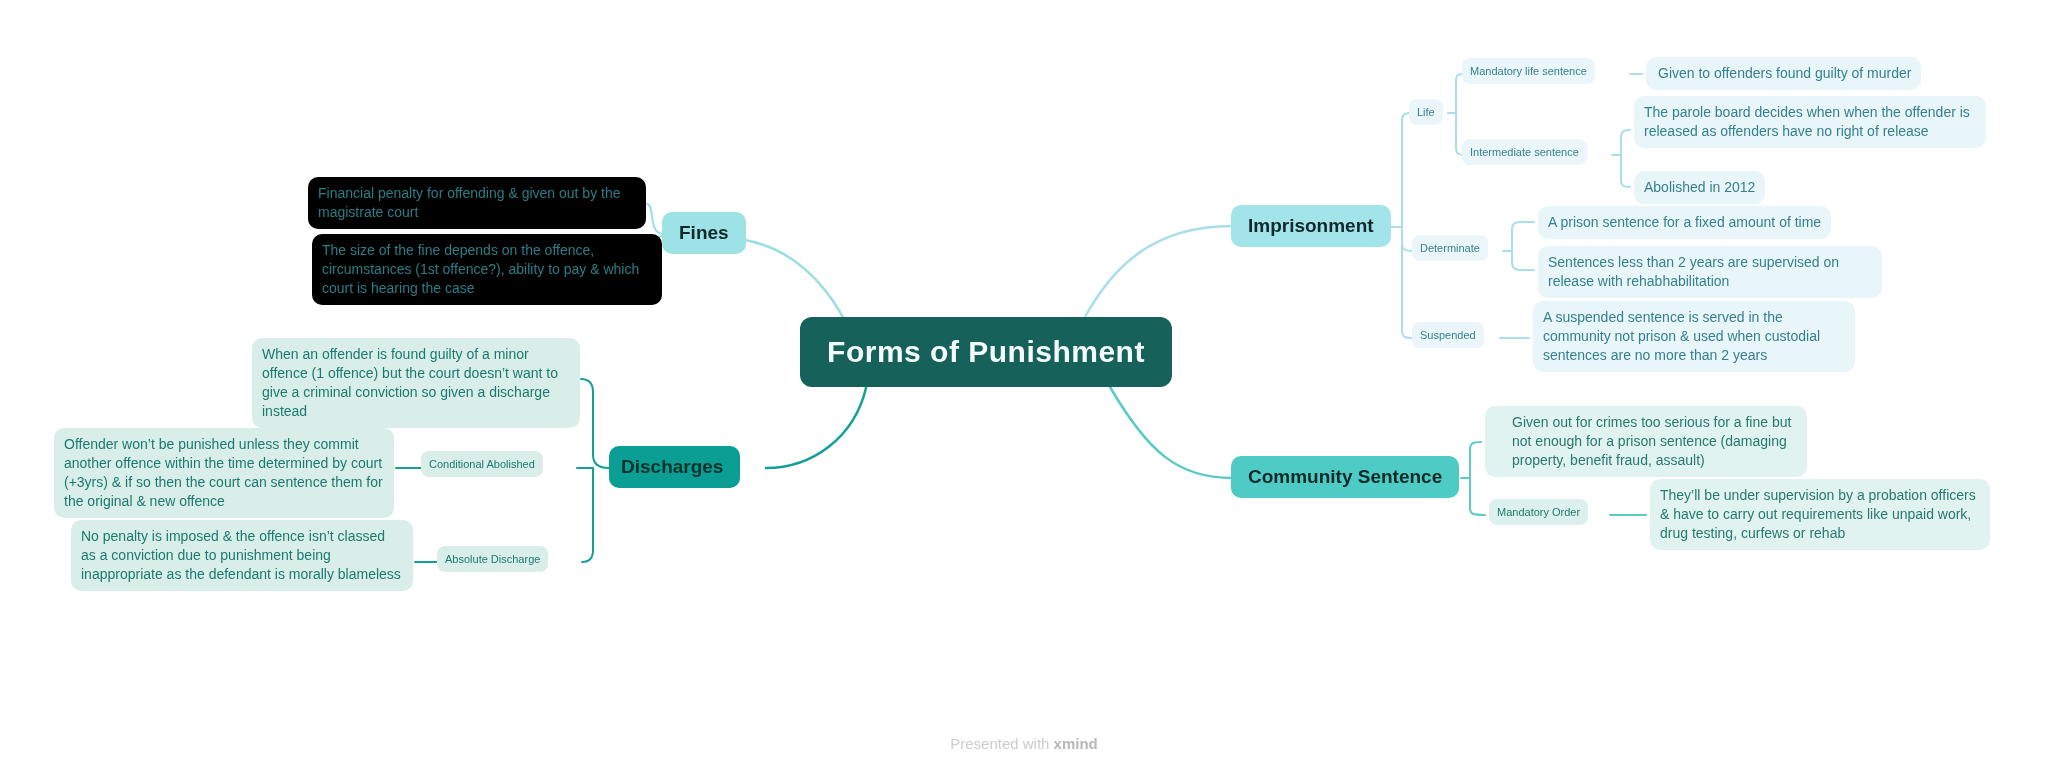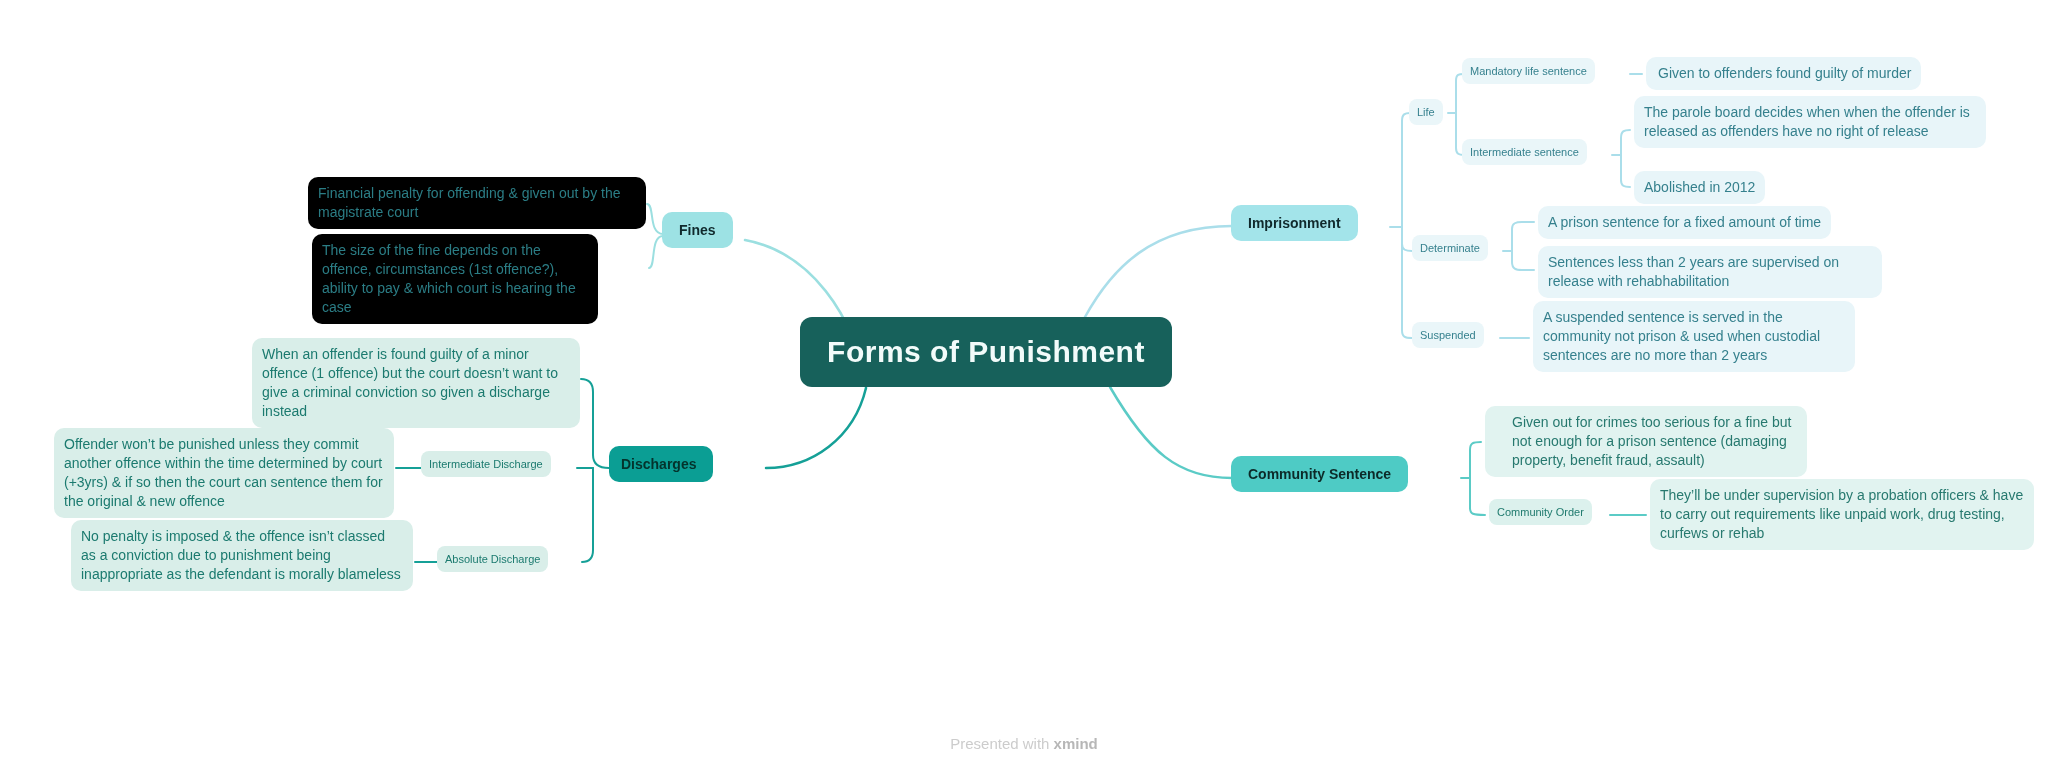--- a/index.html
+++ b/index.html
@@ -2,21 +2,21 @@
 <html><head>
 <meta charset="utf-8">
 <style>
   html,body{margin:0;padding:0;background:#ffffff;}
   body{font-family:"Liberation Sans", sans-serif;}
   #canvas{position:relative;width:2048px;height:773px;background:#ffffff;overflow:hidden;}
   svg.connectors{position:absolute;left:0;top:0;z-index:0;}
   .node{position:absolute;z-index:2;box-sizing:border-box;}
   .center{background:#17615b;color:#f2fbfa;width:372px;height:70px;border-radius:12px;
           display:flex;align-items:center;justify-content:center;font-size:30px;font-weight:600;letter-spacing:.5px;}
-  .main{font-size:14px;font-weight:700;color:#10292c;padding:10px 17px;border-radius:10px;white-space:nowrap;}
+  .main{font-size:19px;font-weight:700;color:#10292c;padding:10px 17px;border-radius:10px;white-space:nowrap;}
   .main.fines{background:#9de2e4;}
   .main.imprisonment{background:#a3e4ea;text-align:right;}
   .main.community{background:#4ecbc5;color:#0c2a28;}
   .main.discharges{background:#0b9e94;color:#04332c;padding-left:12px;}
   .sub{font-size:11px;padding:7px 8px;border-radius:8px;white-space:nowrap;}
   .sub.cyan{background:#eaf6f9;color:#36818e;}
   .sub.mint{background:#d9eee9;color:#1b7a6f;}
   .sub.teal{background:#dcf1ed;color:#1f7a6e;}
   .leaf{font-size:14px;line-height:19px;padding:7px 10px;border-radius:10px;}
   .leaf.cyan{background:#e8f5f9;color:#35808d;}
@@ -73,41 +73,41 @@
       <path d="M1470 478 L1470 450 C1470 443 1473 442 1481 442" stroke="#5bcbc6" stroke-width="2"></path>
       <path d="M1470 478 L1470 508 C1470 514 1473 515 1485 515" stroke="#5bcbc6" stroke-width="2"></path>
       <path d="M1610 515 L1646 515" stroke="#5bcbc6" stroke-width="2"></path>
     </g>
   </svg>
 
   <div class="node center" style="left:800px;top:317px;">Forms of Punishment</div>
 
   <div class="node main fines" style="left:662px;top:212px;">Fines</div>
   <div class="node leaf cyan1" style="left:308px;top:177px;width:338px;">Financial penalty for offending &amp; given out by the magistrate court</div>
-  <div class="node leaf cyan1" style="left:312px;top:234px;width:286px;">The size of the fine depends on the offence, circumstances (1st offence?), ability to pay &amp; which court is hearing the case</div>
+  <div class="node leaf cyan1" style="left:312px;top:234px;width:350px;">The size of the fine depends on the offence, circumstances (1st offence?), ability to pay &amp; which court is hearing the case</div>
 
   <div class="node main discharges" style="left:609px;top:446px;">Discharges</div>
   <div class="node leaf mint" style="left:252px;top:338px;width:328px;">When an offender is found guilty of a minor offence (1 offence) but the court doesn’t want to give a criminal conviction so given a discharge instead</div>
-  <div class="node sub mint" style="left:421px;top:451px;">Intermediate Discharge</div>
+  <div class="node sub mint" style="left:421px;top:451px;">Conditional Abolished</div>
   <div class="node leaf mint" style="left:54px;top:428px;width:340px;">Offender won’t be punished unless they commit another offence within the time determined by court (+3yrs) &amp; if so then the court can sentence them for the original &amp; new offence</div>
   <div class="node sub mint" style="left:437px;top:546px;">Absolute Discharge</div>
   <div class="node leaf mint" style="left:71px;top:520px;width:342px;">No penalty is imposed &amp; the offence isn’t classed as a conviction due to punishment being inappropriate as the defendant is morally blameless</div>
 
   <div class="node main imprisonment" style="left:1231px;top:205px;">Imprisonment</div>
   <div class="node sub cyan" style="left:1409px;top:99px;">Life</div>
   <div class="node sub cyan" style="left:1462px;top:58px;">Mandatory life sentence</div>
   <div class="node leaf cyan nowrap" style="left:1646px;top:57px;padding-left:12px;">Given to offenders found guilty of murder</div>
   <div class="node sub cyan" style="left:1462px;top:139px;">Intermediate sentence</div>
   <div class="node leaf cyan" style="left:1634px;top:96px;width:352px;">The parole board decides when when the offender is released as offenders have no right of release</div>
   <div class="node leaf cyan nowrap" style="left:1634px;top:171px;text-align:right;">Abolished in 2012</div>
   <div class="node sub cyan" style="left:1412px;top:235px;">Determinate</div>
   <div class="node leaf cyan nowrap" style="left:1538px;top:206px;">A prison sentence for a fixed amount of time</div>
   <div class="node leaf cyan" style="left:1538px;top:246px;width:344px;">Sentences less than 2 years are supervised on release with rehabhabilitation</div>
   <div class="node sub cyan" style="left:1412px;top:322px;">Suspended</div>
   <div class="node leaf cyan" style="left:1533px;top:301px;width:322px;">A suspended sentence is served in the community not prison &amp; used when custodial sentences are no more than 2 years</div>
 
   <div class="node main community" style="left:1231px;top:456px;">Community Sentence</div>
   <div class="node leaf teal" style="left:1485px;top:406px;width:322px;padding-left:27px;">Given out for crimes too serious for a fine but not enough for a prison sentence (damaging property, benefit fraud, assault)</div>
-  <div class="node sub teal" style="left:1489px;top:499px;">Community Order</div>
-  <div class="node leaf teal" style="left:1650px;top:479px;width:384px;">They’ll be under supervision by a probation officers &amp; have to carry out requirements like unpaid work, drug testing, curfews or rehab</div>
+  <div class="node sub teal" style="left:1489px;top:499px;">Mandatory Order</div>
+  <div class="node leaf teal" style="left:1650px;top:479px;width:340px;">They’ll be under supervision by a probation officers &amp; have to carry out requirements like unpaid work, drug testing, curfews or rehab</div>
 
   <div class="footer"><span>Presented with </span><b>xmind</b></div>
 </div>
 
 </body></html>

